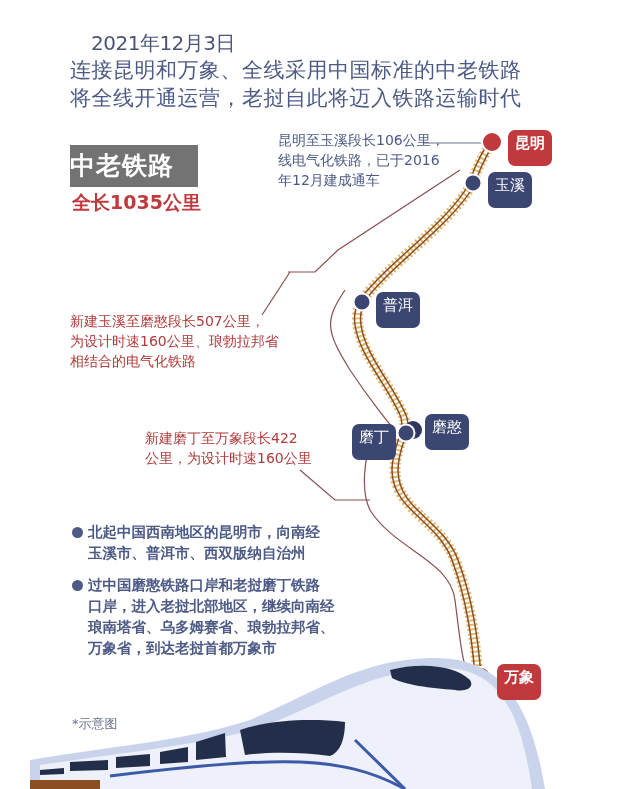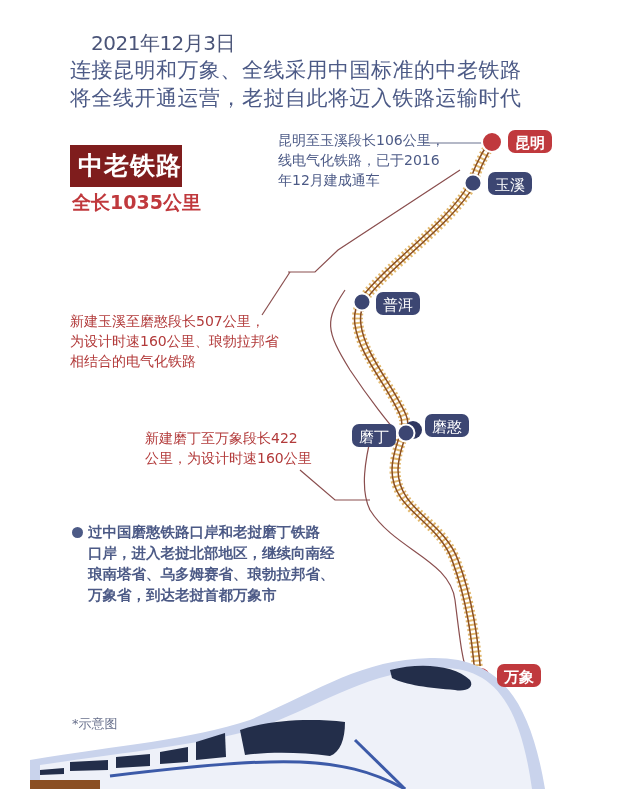--- a/index.html
+++ b/index.html
@@ -1,25 +1,25 @@
 <!DOCTYPE html>
 <html><head>
 <meta charset="utf-8">
 <style>
   html,body{margin:0;padding:0;background:#fff;}
   body{width:640px;height:789px;position:relative;overflow:hidden;font-family:"DejaVu Sans","Liberation Sans",sans-serif;}
   .abs{position:absolute;}
   .date{left:70px;top:30px;font-size:20px;color:#4a5478;letter-spacing:-0.5px;margin-left:21px;}
   .headline{left:70px;font-size:21px;font-weight:normal;color:#4c5a86;white-space:nowrap;letter-spacing:0.5px;}
-  .badge{left:70px;top:145px;width:112px;height:42px;background:#7f1d1d;color:#fff;font-weight:bold;font-size:25px;text-align:right;line-height:42px;letter-spacing:1px;}
+  .badge{left:70px;top:145px;width:128px;height:42px;background:#737373;color:#fff;font-weight:bold;font-size:25px;text-align:left;line-height:42px;letter-spacing:1px;}
   .length{left:72px;top:190px;font-size:19px;font-weight:bold;color:#c0393d;}
   .note{font-size:14px;line-height:20px;white-space:nowrap;}
   .note.blue{color:#4c5a86;margin-left:42px;}
   .note.red{color:#b23a3a;}
-  .st-label{font-size:15px;color:#fff;padding:0 7px;height:23px;line-height:26px;border-radius:7px;}
+  .st-label{font-size:15px;color:#fff;padding:0 7px;height:36px;line-height:26px;border-radius:7px;}
   .st-label.red{background:#c0393d;font-weight:bold;}
   .st-label.navy{background:#3c4672;}
   .bullets{left:72px;top:522px;color:#4c5a86;font-size:14.5px;font-weight:bold;line-height:21px;}
   .bullet{position:relative;padding-left:16px;margin-bottom:11px;white-space:nowrap;}
   .bullet .dot{position:absolute;left:0;top:5px;width:11px;height:11px;border-radius:50%;background:#4c5a86;}
   .footnote{left:72px;top:715px;font-size:13px;color:#68708c;}
   svg{position:absolute;left:0;top:0;}
 </style>
 </head>
 <body>
@@ -95,20 +95,25 @@
 <div class="abs st-label red" style="left:508px;top:130px">昆明</div>
 <div class="abs st-label navy" style="left:488px;top:172px">玉溪</div>
 <div class="abs st-label navy" style="left:376px;top:292px">普洱</div>
 <div class="abs st-label navy" style="left:352px;top:424px">磨丁</div>
 <div class="abs st-label navy" style="left:425px;top:414px">磨憨</div>
 <div class="abs st-label red" style="left:497px;top:664px">万象</div>
 
 <div class="abs bullets">
   <div class="bullet">
     <span class="dot"></span>
+    <div>北起中国西南地区的昆明市，向南经</div>
+    <div>玉溪市、普洱市、西双版纳自治州</div>
+  </div>
+  <div class="bullet">
+    <span class="dot"></span>
     <div>过中国磨憨铁路口岸和老挝磨丁铁路</div>
     <div>口岸，进入老挝北部地区，继续向南经</div>
     <div>琅南塔省、乌多姆赛省、琅勃拉邦省、</div>
     <div>万象省，到达老挝首都万象市</div>
   </div>
 </div>
 
 <div class="abs footnote">*示意图</div>
 
 </body></html>

